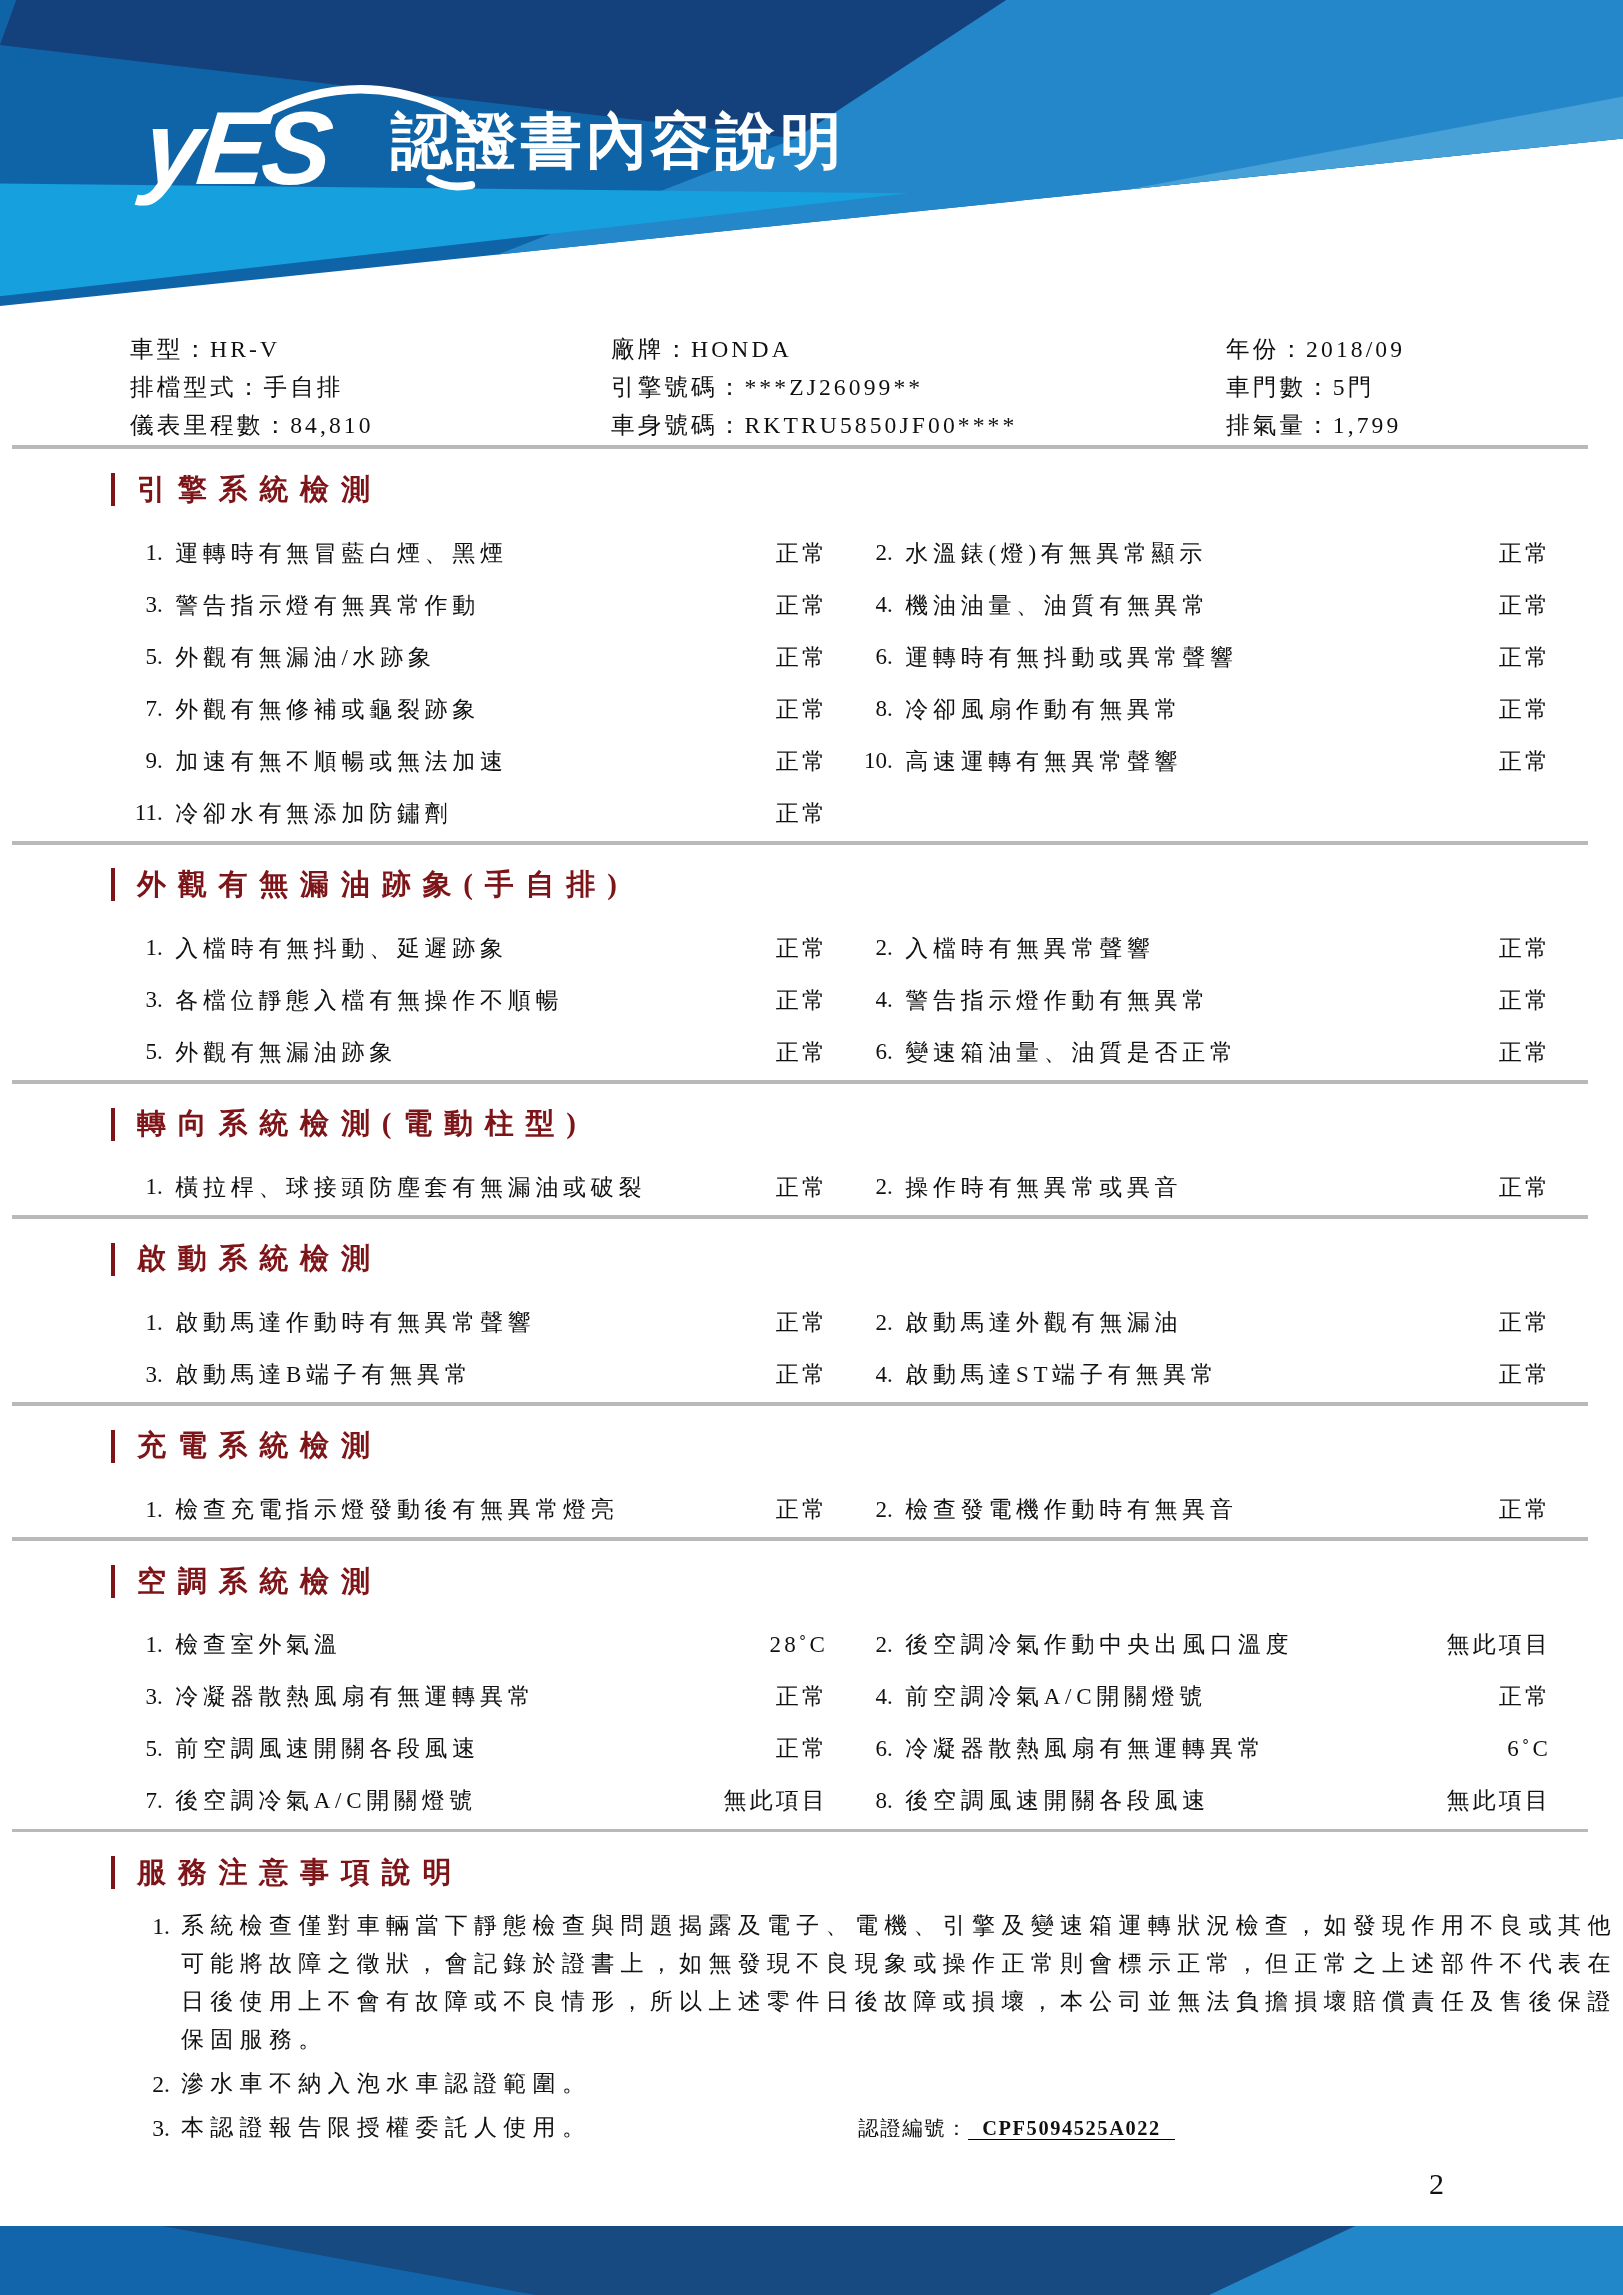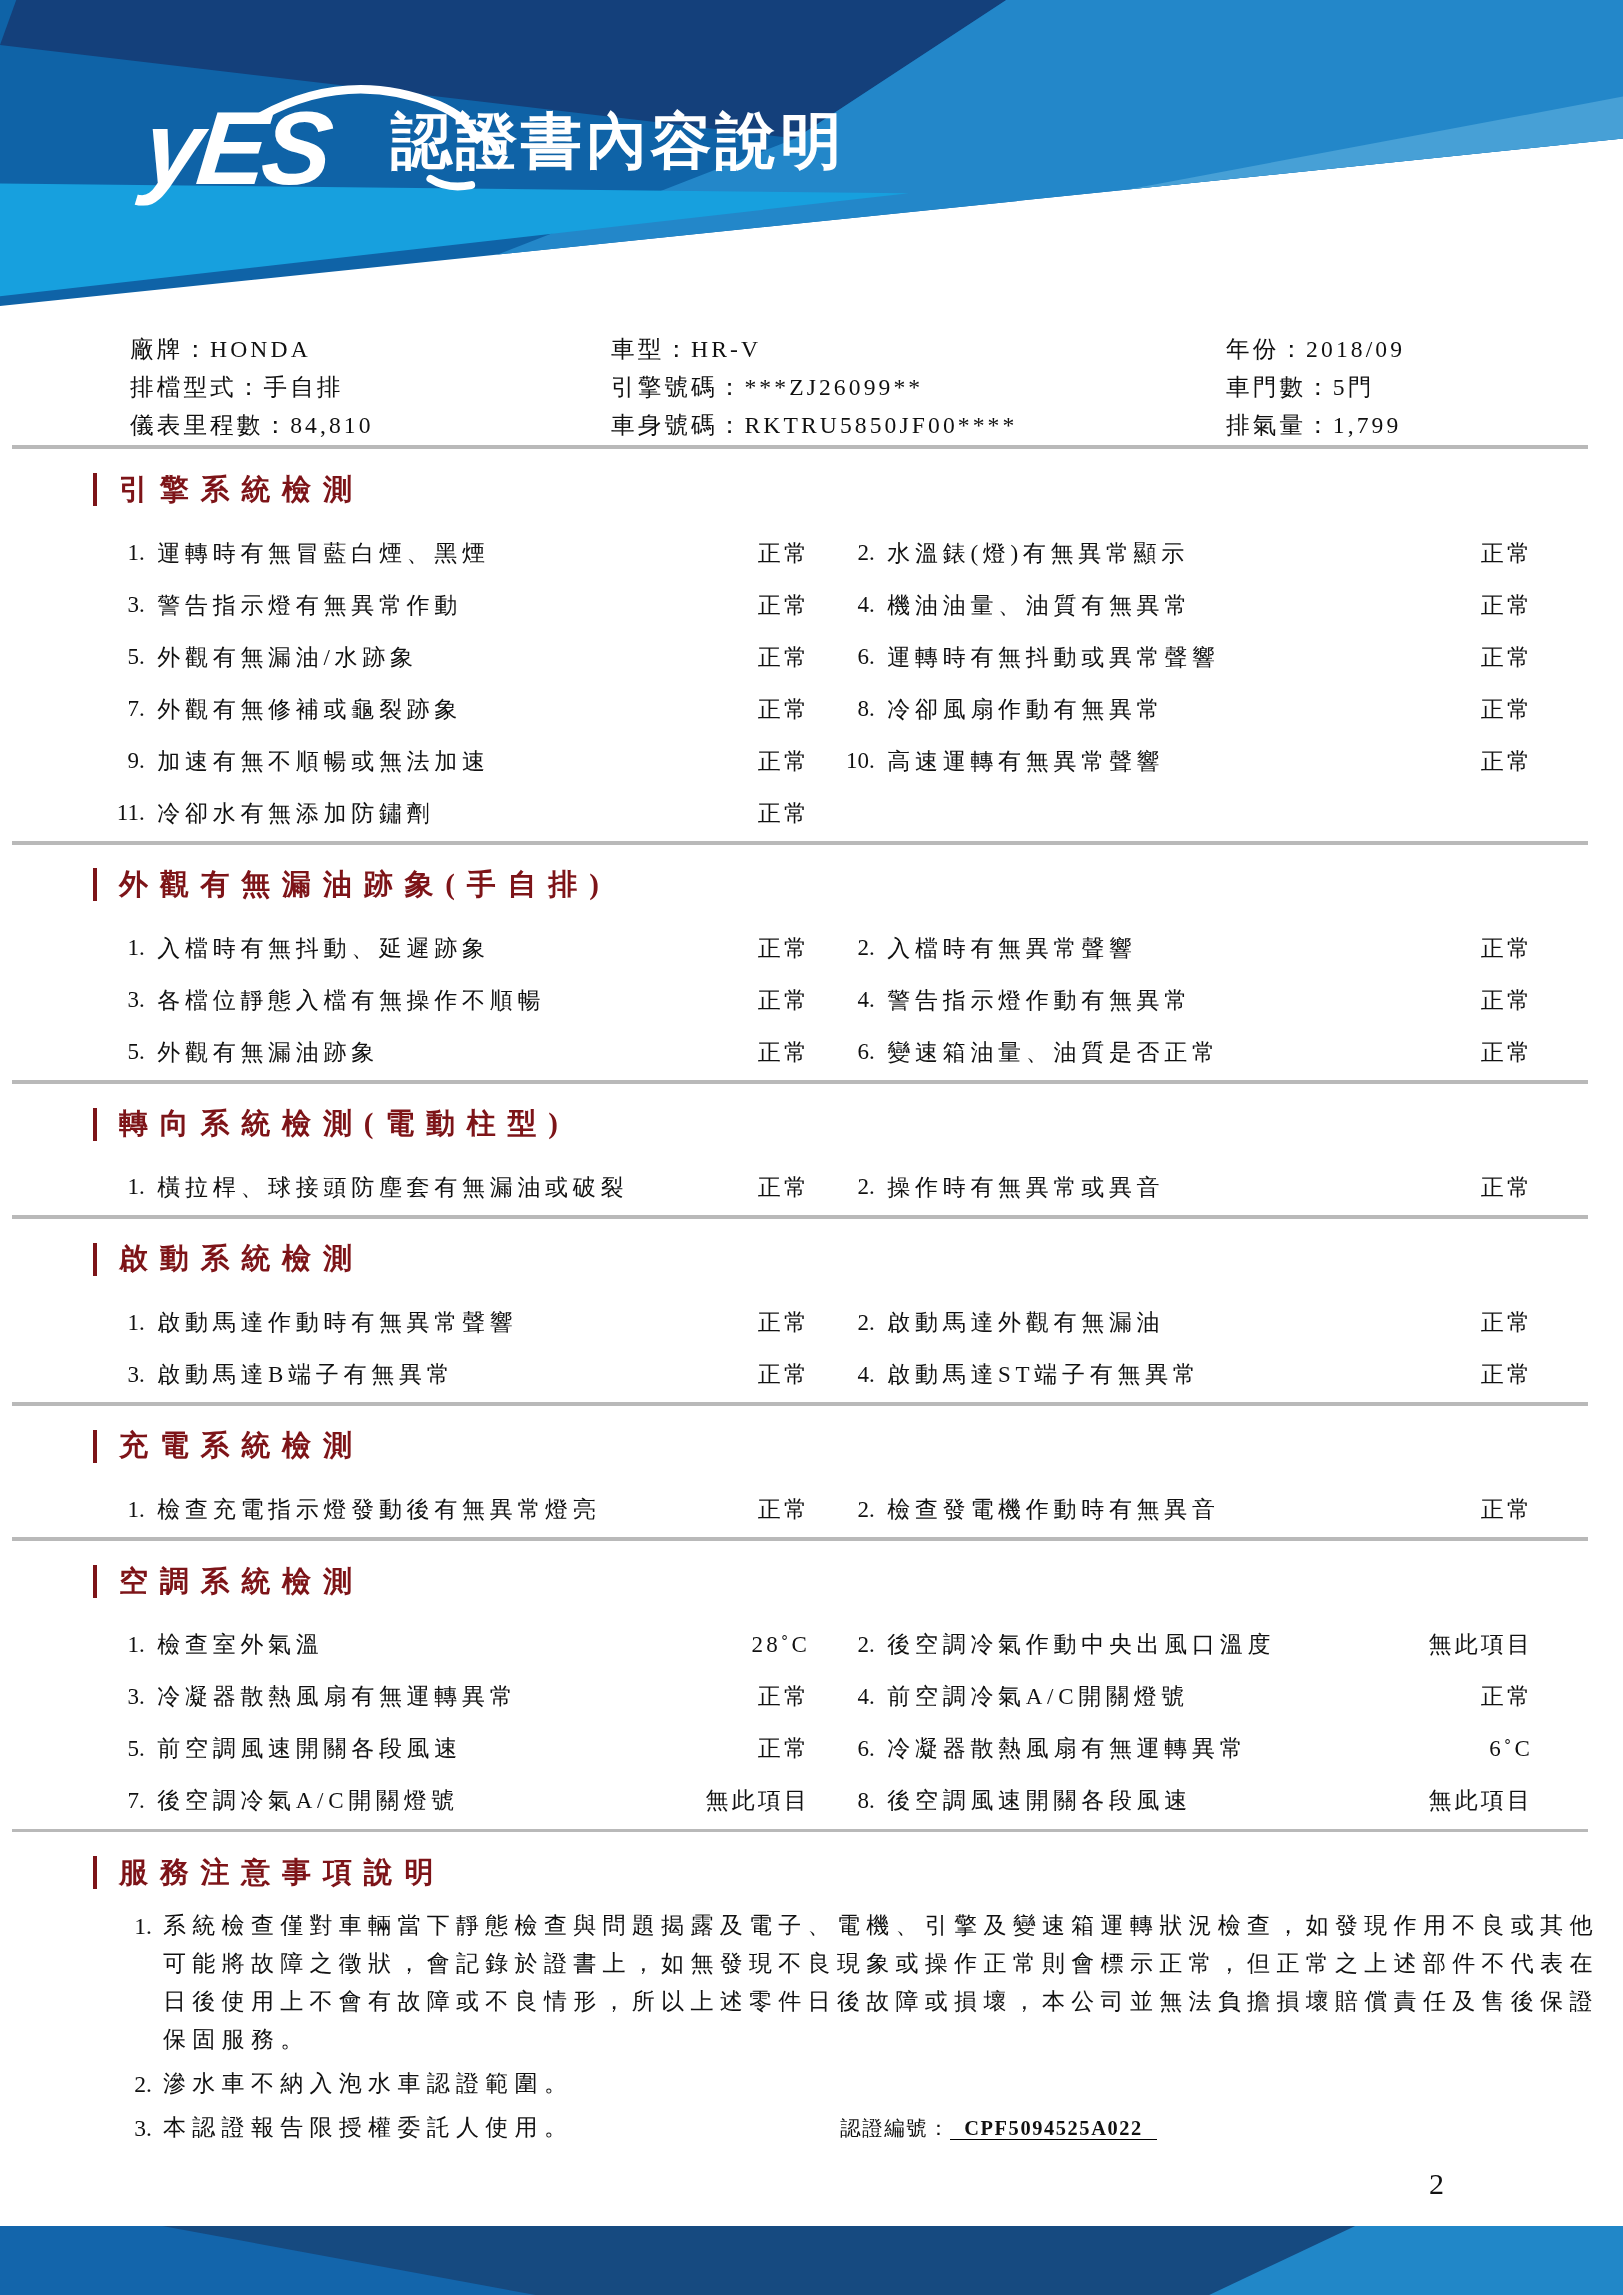--- a/index.html
+++ b/index.html
@@ -29,21 +29,21 @@
 
   
   .info-grid{margin:7.9px 0 0 130px;display:grid;grid-template-columns:481px 615px auto;
              grid-auto-rows:38px;align-items:center;font-size:23.6px;letter-spacing:3.1px;}
   .info-label,.info-value{white-space:nowrap;}
 
   
   .divider{height:3.9px;background:#b9b9b9;margin:1.6px 35px 0 11.8px;}
 
   
-  .check-section{margin-top:20.4px;}
+  .check-section{margin-top:20.4px;margin-left:18px;}
   .sec-title-row{display:flex;align-items:center;margin-left:93px;}
   .sec-bar{width:3.9px;height:33px;background:#7d1418;margin-right:22px;flex:0 0 auto;}
   .sec-title{margin:0;font-size:29px;font-weight:bold;color:#7d1418;letter-spacing:11.8px;
              font-family:"Liberation Serif","DejaVu Serif",serif;}
   .item-grid{margin-top:17.3px;display:grid;
              grid-template-columns:151px 510px 149px 71px 440px 212px;
              grid-auto-rows:52px;align-items:center;font-size:23px;}
   .i-num{text-align:right;padding-right:6.3px;white-space:nowrap;}
   .i-text{padding-left:6.3px;letter-spacing:4.7px;white-space:nowrap;}
   .i-status{text-align:right;letter-spacing:3.1px;white-space:nowrap;}
@@ -81,22 +81,22 @@
       <svg class="logo-car" width="267" height="134" viewBox="0 0 340 170" fill="none">
         <path d="M30 62 Q140 2 255 48 Q292 64 300 86" stroke="#fff" stroke-width="11" stroke-linecap="round"></path>
         <path d="M300 86 q26 2 30 22" stroke="#fff" stroke-width="10" stroke-linecap="round"></path>
         <path d="M245 142 q22 14 52 8" stroke="#fff" stroke-width="10" stroke-linecap="round"></path>
       </svg>
     </div>
     <div class="page-title">認證書內容說明</div>
   </div>
 
   <div class="info-grid">
+      <div class="info-cell"><span class="info-label">車型：</span><span class="info-value">HR-V</span></div>
       <div class="info-cell"><span class="info-label">廠牌：</span><span class="info-value">HONDA</span></div>
-      <div class="info-cell"><span class="info-label">車型：</span><span class="info-value">HR-V</span></div>
       <div class="info-cell"><span class="info-label">年份：</span><span class="info-value">2018/09</span></div>
       <div class="info-cell"><span class="info-label">排檔型式：</span><span class="info-value">手自排</span></div>
       <div class="info-cell"><span class="info-label">引擎號碼：</span><span class="info-value">***ZJ26099**</span></div>
       <div class="info-cell"><span class="info-label">車門數：</span><span class="info-value">5門</span></div>
       <div class="info-cell"><span class="info-label">儀表里程數：</span><span class="info-value">84,810</span></div>
       <div class="info-cell"><span class="info-label">車身號碼：</span><span class="info-value">RKTRU5850JF00****</span></div>
       <div class="info-cell"><span class="info-label">排氣量：</span><span class="info-value">1,799</span></div>
     </div>
   <div class="divider"></div>
 

